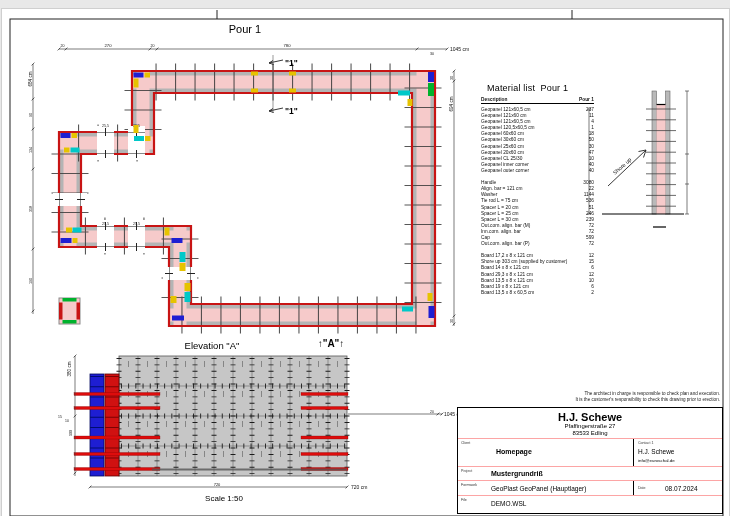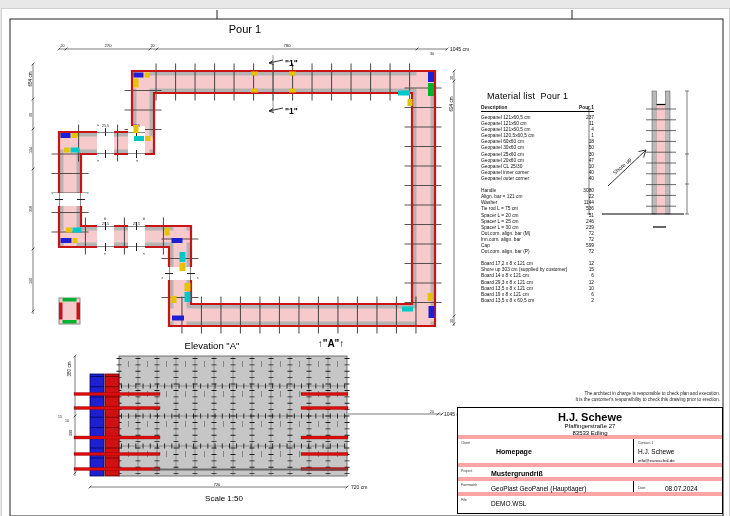--- a/index.html
+++ b/index.html
@@ -11,38 +11,38 @@
   }
   .page{
     position:absolute;left:1px;top:8px;width:727px;height:513px;
     background:#ffffff;border:1px solid #cfcfcf;overflow:hidden;
   }
   svg{position:absolute;left:0;top:0;}
   
   .mat-list{
     position:absolute;left:479px;top:66px;width:113px;color:#111;
   }
-  .mat-title{font-size:9px;font-weight:400;white-space:pre;letter-spacing:.2px;margin:16px 0 4px 6px;color:#000;}
+  .mat-title{font-size:9px;font-weight:400;white-space:pre;letter-spacing:.2px;margin:8px 0 4px 6px;color:#000;}
   .mat-head{display:flex;justify-content:space-between;font-size:4.8px;font-weight:bold;
     border-bottom:1px solid #000;padding-bottom:1px;margin-bottom:3px;}
   .mat-rows{}
   .mat-row{display:flex;justify-content:space-between;height:6.1px;overflow:hidden;}
   .mat-row span{font-size:4.8px;line-height:6.1px;white-space:nowrap;}
   .mat-row .q{text-align:right;}
   
   .notes{
     position:absolute;left:458px;top:382px;width:260px;text-align:right;
     font-size:4.6px;line-height:5.6px;color:#222;
   }
   
   .tblock{
     position:absolute;left:455px;top:398px;width:266px;height:107px;
     border:1.4px solid #000;box-sizing:border-box;color:#000;background:#fff;
   }
-  .tb-row{position:relative;border-bottom:4px solid #fca5a5;box-sizing:border-box;}
+  .tb-row{position:relative;border-bottom:1px solid #fca5a5;box-sizing:border-box;}
   .tb-r1{height:31px;text-align:center;}
   .company{font-size:11px;font-weight:bold;padding-top:3px;}
   .addr{font-size:6px;line-height:7px;}
   .tb-r2{height:28px;}
   .tb-r3{height:14px;}
   .tb-r4{height:15px;}
   .tb-r5{height:16px;border-bottom:none;}
   .vdiv{position:absolute;left:175px;top:0;bottom:0;width:0;border-left:1px solid #000;}
   .lbl{position:absolute;font-size:3.6px;color:#333;}
   .val-b{position:absolute;font-size:7px;font-weight:bold;}

